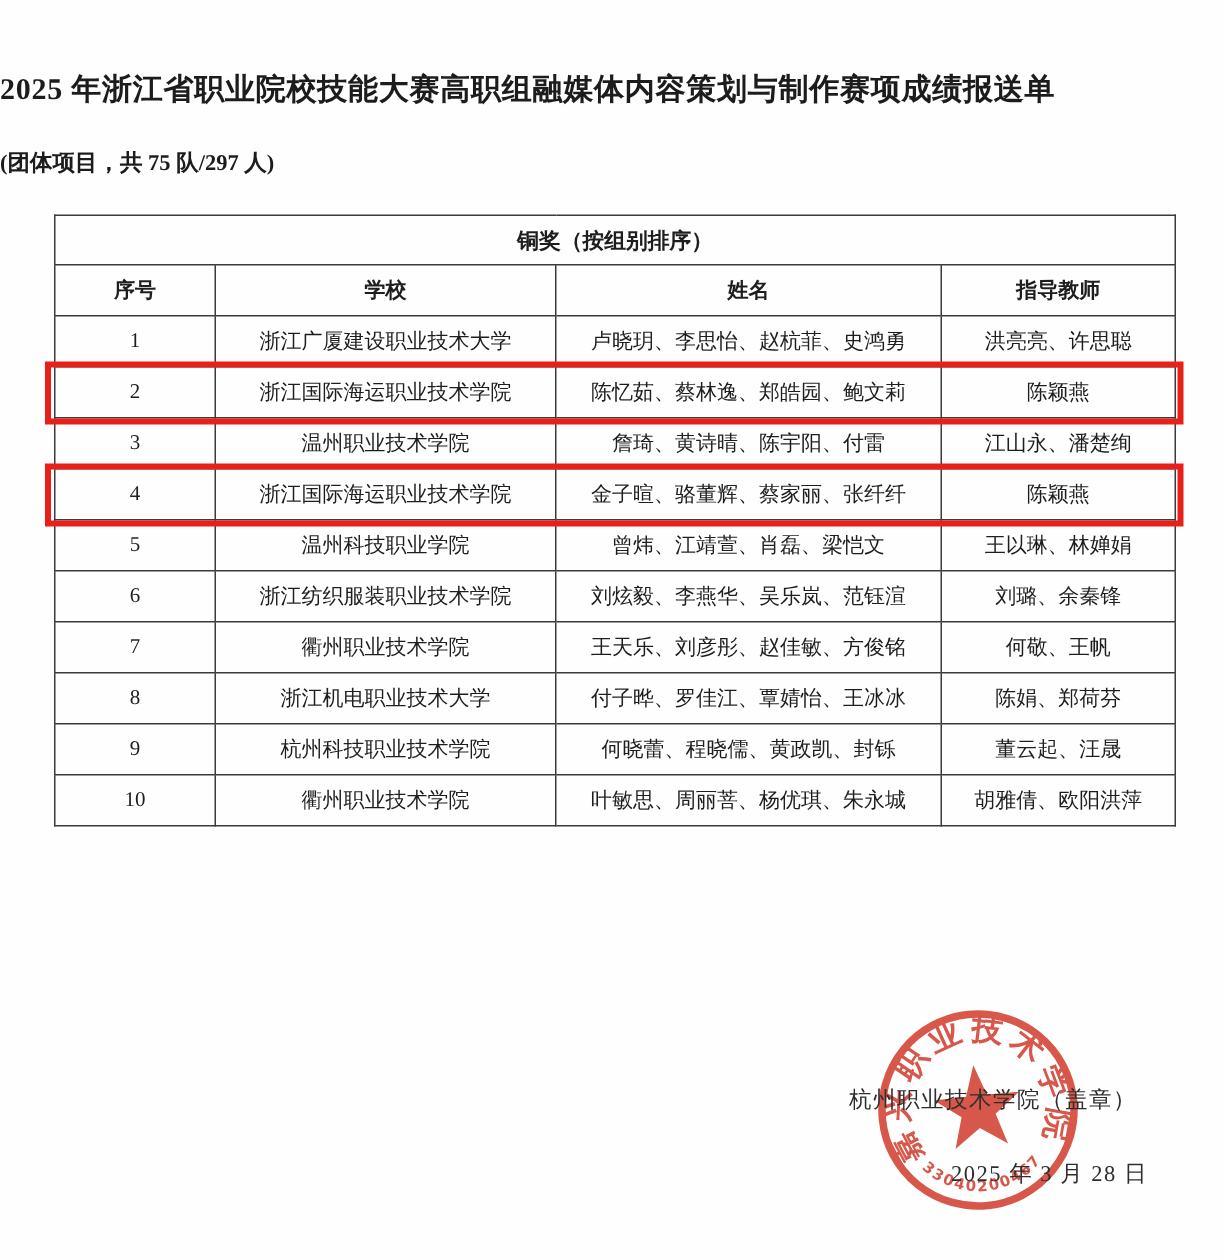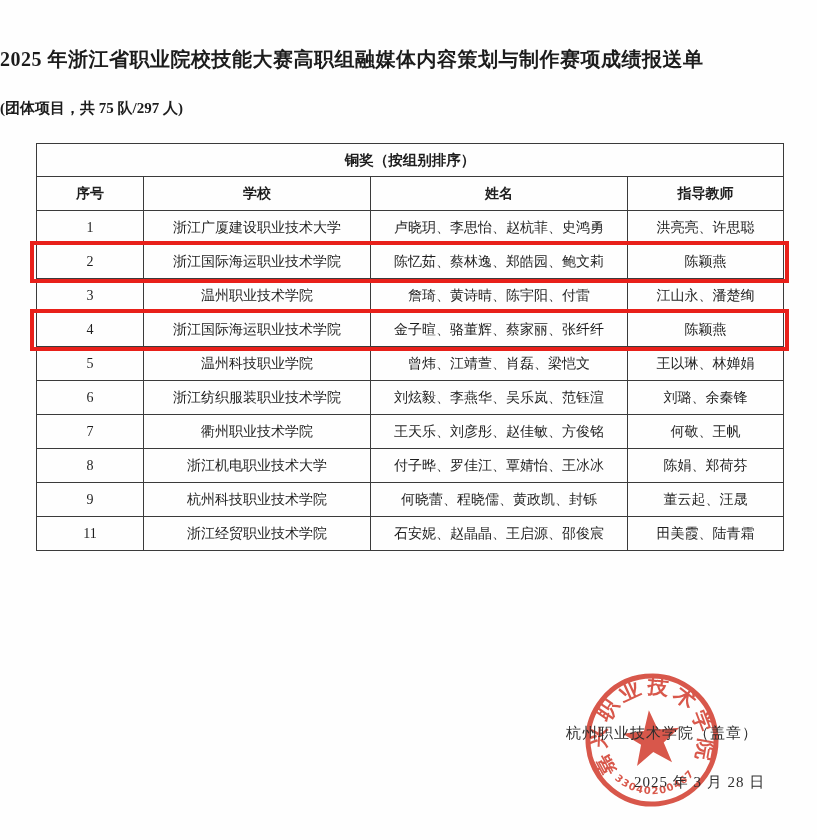--- a/index.html
+++ b/index.html
@@ -163,24 +163,24 @@
       <td>付子晔、罗佳江、覃婧怡、王冰冰</td>
       <td>陈娟、郑荷芬</td>
     </tr>
     <tr>
       <td>9</td>
       <td>杭州科技职业技术学院</td>
       <td>何晓蕾、程晓儒、黄政凯、封铄</td>
       <td>董云起、汪晟</td>
     </tr>
     <tr>
-      <td>11</td>
-      <td>浙江经贸职业技术学院</td>
-      <td>石安妮、赵晶晶、王启源、邵俊宸</td>
-      <td>田美霞、陆青霜</td>
+      <td>10</td>
+      <td>衢州职业技术学院</td>
+      <td>叶敏思、周丽菩、杨优琪、朱永城</td>
+      <td>胡雅倩、欧阳洪萍</td>
     </tr>
   </tbody>
     </table>
 
   <div class="highlight-box hl-row2"></div>
   <div class="highlight-box hl-row4"></div>
 
   <div class="footer-org">杭州职业技术学院（盖章）</div>
   <div class="footer-date">2025 年 3 月 28 日</div>
 

